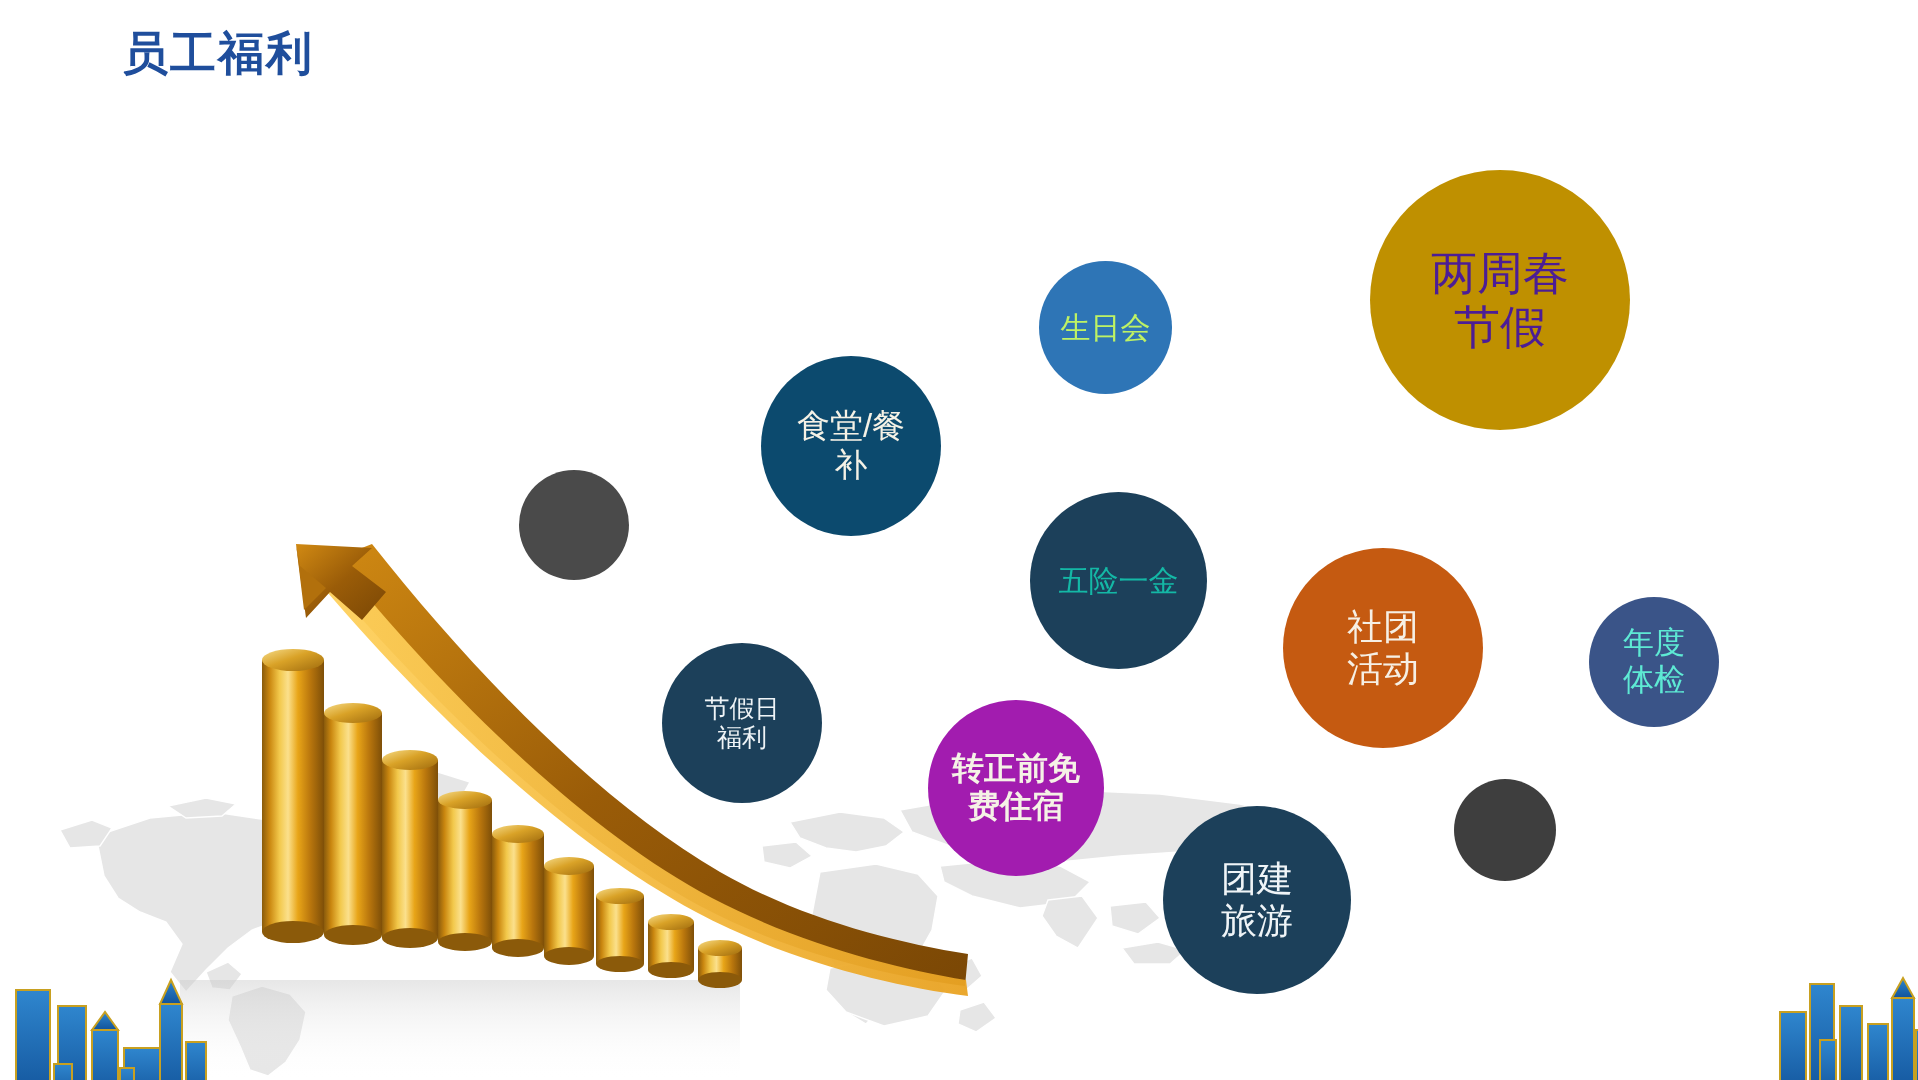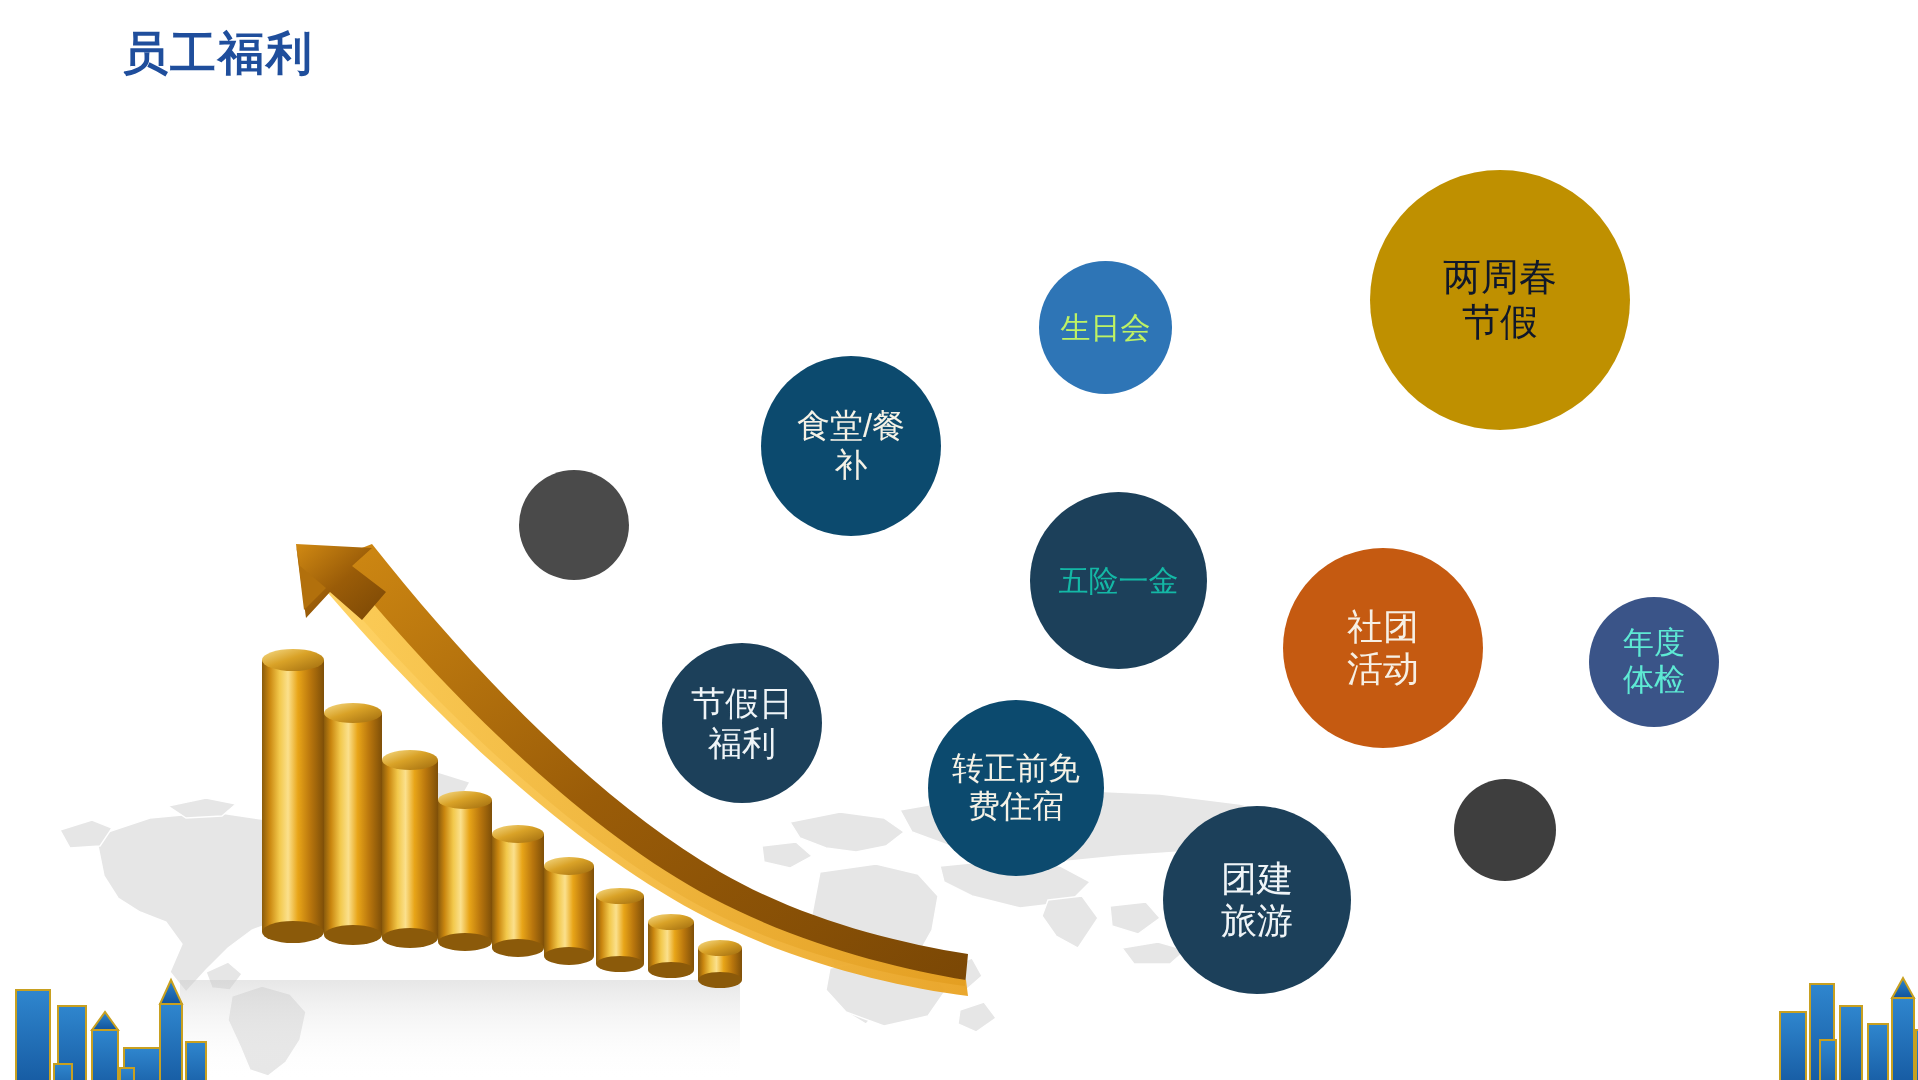--- a/index.html
+++ b/index.html
@@ -217,21 +217,21 @@
         <rect x="102" y="36" width="22" height="102"></rect>
         <polygon points="113,36 102,36 113,16 124,36"></polygon>
         <rect x="126" y="68" width="18" height="70"></rect>
       </g>
       <path d="M-20 138 Q6 104 32 138 Z" fill="url(#skyA)" stroke="#C8A020" stroke-width="2"></path>
     </g>
   </svg>
 
   <div id="page-title">员工福利</div>
 
-  <div class="bubble" style="left:1370px; top:170px; width:260px; height:260px; background:#BF9000; font-size:38px; color:#0f172a;">
+  <div class="bubble" style="left:1370px; top:170px; width:260px; height:260px; background:#BF9000; font-size:46px; color:#4c1d95;">
     <span class="blabel">两周春
 节假</span>
   </div>
 
   <div class="bubble" style="left:1039px; top:261px; width:133px; height:133px; background:#2E75B6; font-size:30px; color:#bef264;">
     <span class="blabel">生日会</span>
   </div>
 
   <div class="bubble" style="left:761px; top:356px; width:180px; height:180px; background:#0c4a6e; font-size:33px; color:#F5F2E6;">
     <span class="blabel">食堂/餐
@@ -245,26 +245,26 @@
   <div class="bubble" style="left:1283px; top:548px; width:200px; height:200px; background:#C55A11; font-size:36px; color:#F6EFE4;">
     <span class="blabel">社团
 活动</span>
   </div>
 
   <div class="bubble" style="left:1589px; top:597px; width:130px; height:130px; background:#3A5488; font-size:31px; color:#5eead4;">
     <span class="blabel">年度
 体检</span>
   </div>
 
-  <div class="bubble" style="left:662px; top:643px; width:160px; height:160px; background:#1C405A; font-size:34px; color:#EFF4F7;">
+  <div class="bubble" style="left:662px; top:643px; width:160px; height:160px; background:#1C405A; font-size:25px; color:#EFF4F7;">
     <span class="blabel">节假日
 福利</span>
   </div>
 
-  <div class="bubble" style="left:928px; top:700px; width:176px; height:176px; background:#0c4a6e; font-size:32px; color:#F5F2E6;">
+  <div class="bubble" style="left:928px; top:700px; width:176px; height:176px; background:#a21caf; font-size:32px; color:#F5F2E6;font-weight:bold;">
     <span class="blabel">转正前免
 费住宿</span>
   </div>
 
   <div class="bubble" style="left:1163px; top:806px; width:188px; height:188px; background:#1C405A; font-size:36px; color:#EFF4F7;">
     <span class="blabel">团建
 旅游</span>
   </div>
 
   <div class="bubble empty" style="left:519px; top:470px; width:110px; height:110px; background:#4A4A4A;">

